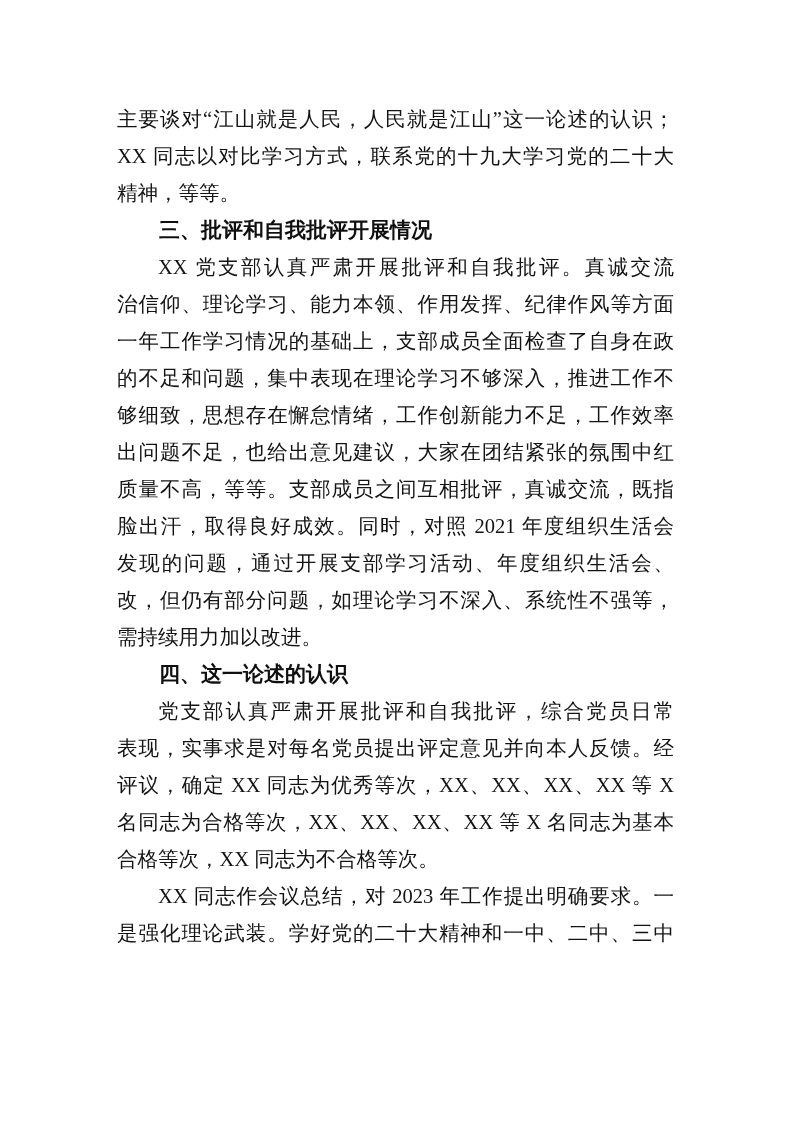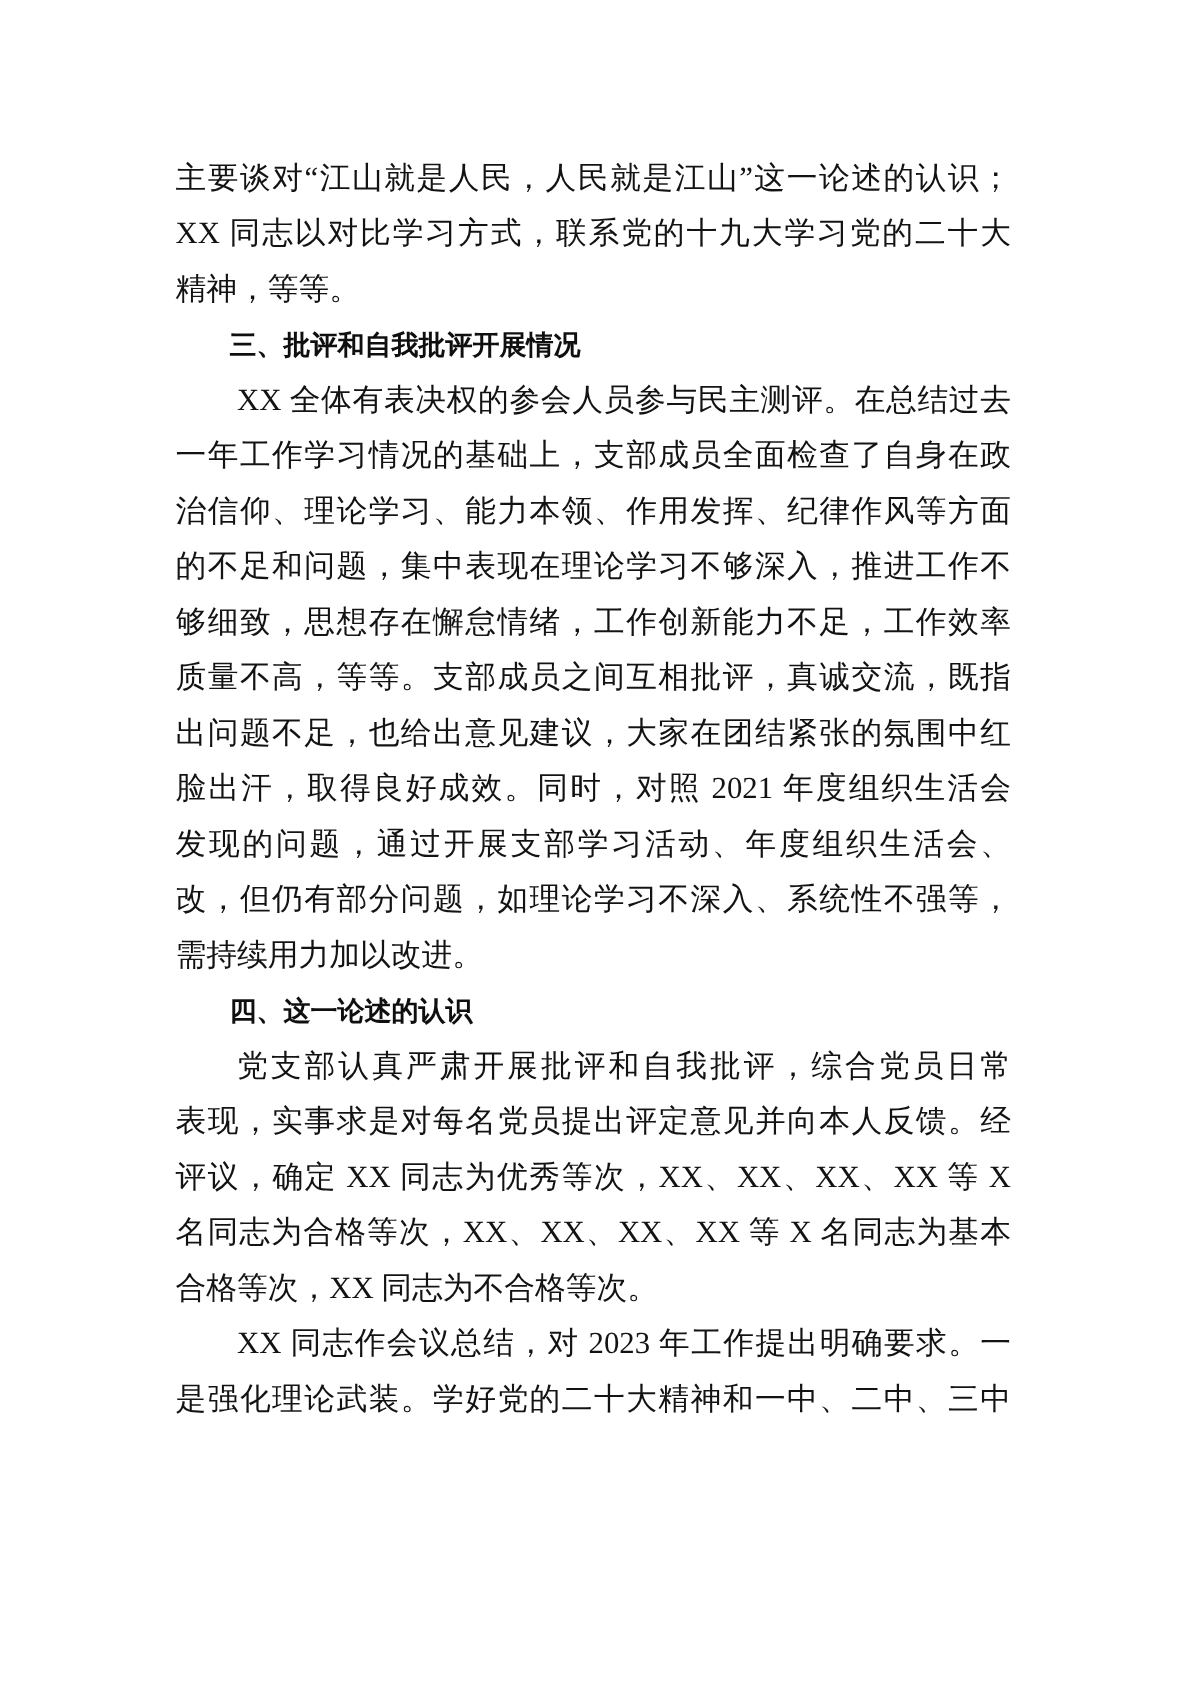--- a/index.html
+++ b/index.html
@@ -31,41 +31,41 @@
   }
   .fill {
     text-align-last: justify;
   }
   .indent {
     text-indent: 2em;
   }
   .heading {
     font-family: "DejaVu Sans", "Liberation Sans", sans-serif;
     font-weight: 700;
-    font-size: 18px;
+    font-size: 21px;
     color: #0f0f0f;
     text-align-last: left;
   }
 </style>
 </head>
 <body>
 
 <div class="page">
   <div class="content">
     <div class="line fill">主要谈对“江山就是人民，人民就是江山”这一论述的认识；</div>
     <div class="line fill">XX 同志以对比学习方式，联系党的十九大学习党的二十大</div>
     <div class="line">精神，等等。</div>
     <div class="line heading indent">三、批评和自我批评开展情况</div>
-    <div class="line fill indent">XX 全体有表决权的参会人员参与民主测评。在总结过去</div>
+    <div class="line fill indent">XX 党支部认真严肃开展批评和自我批评。真诚交流</div>
+    <div class="line fill">治信仰、理论学习、能力本领、作用发挥、纪律作风等方面</div>
     <div class="line fill">一年工作学习情况的基础上，支部成员全面检查了自身在政</div>
-    <div class="line fill">治信仰、理论学习、能力本领、作用发挥、纪律作风等方面</div>
     <div class="line fill">的不足和问题，集中表现在理论学习不够深入，推进工作不</div>
     <div class="line fill">够细致，思想存在懈怠情绪，工作创新能力不足，工作效率</div>
+    <div class="line fill">出问题不足，也给出意见建议，大家在团结紧张的氛围中红</div>
     <div class="line fill">质量不高，等等。支部成员之间互相批评，真诚交流，既指</div>
-    <div class="line fill">出问题不足，也给出意见建议，大家在团结紧张的氛围中红</div>
     <div class="line fill">脸出汗，取得良好成效。同时，对照 2021 年度组织生活会</div>
     <div class="line fill">发现的问题，通过开展支部学习活动、年度组织生活会、</div>
     <div class="line fill">改，但仍有部分问题，如理论学习不深入、系统性不强等，</div>
     <div class="line">需持续用力加以改进。</div>
     <div class="line heading indent">四、这一论述的认识</div>
     <div class="line fill indent">党支部认真严肃开展批评和自我批评，综合党员日常</div>
     <div class="line fill">表现，实事求是对每名党员提出评定意见并向本人反馈。经</div>
     <div class="line fill">评议，确定 XX 同志为优秀等次，XX、XX、XX、XX 等 X</div>
     <div class="line fill">名同志为合格等次，XX、XX、XX、XX 等 X 名同志为基本</div>
     <div class="line">合格等次，XX 同志为不合格等次。</div>

